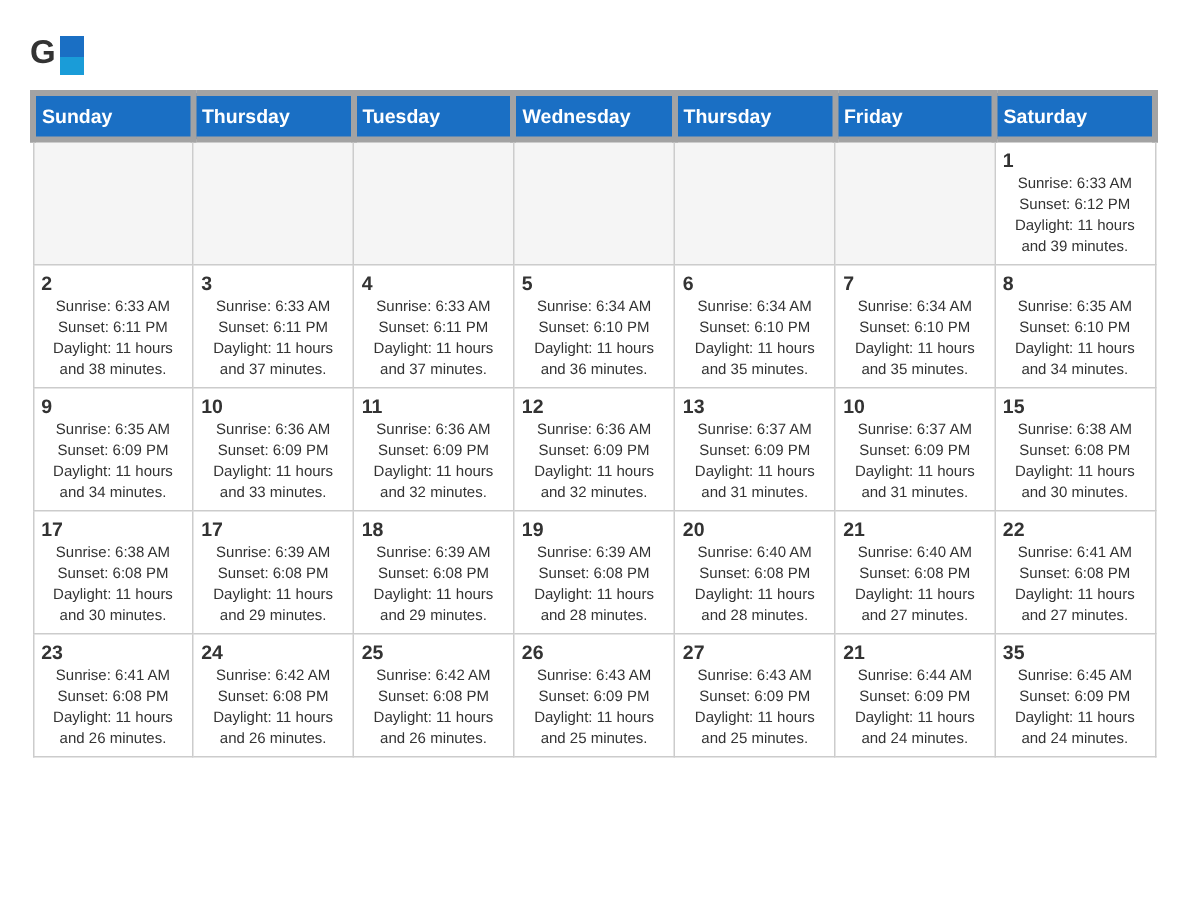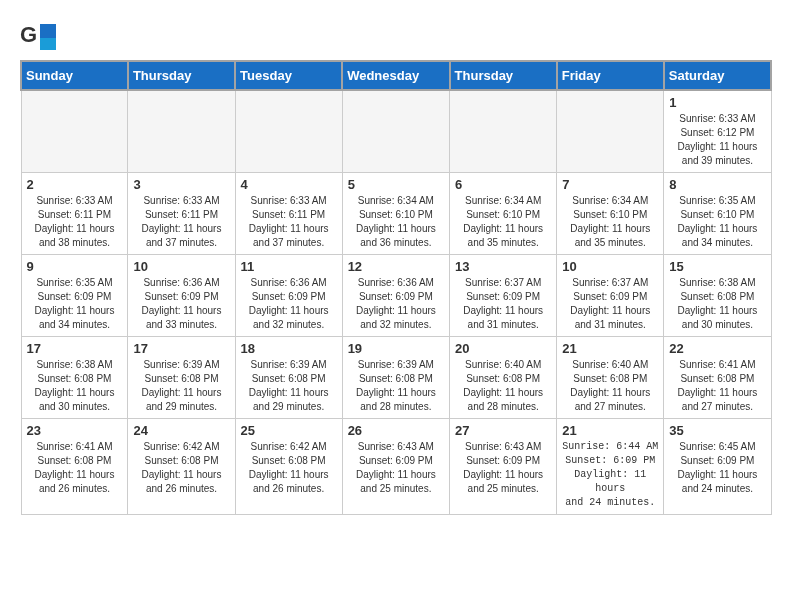--- a/index.html
+++ b/index.html
@@ -51,21 +51,21 @@
       border-collapse: collapse;
       border: 1px solid #ccc;
     }
     .calendar th {
       background: #1a6fc4;
       color: #fff;
       font-size: 13px;
       font-weight: bold;
       padding: 6px 4px;
       text-align: left;
-      border: 2px solid #a3a3a3;
+      border: 4px solid #a3a3a3;
     }
     .calendar td {
       border: 1px solid #ccc;
       vertical-align: top;
       padding: 4px 5px;
       width: 108px;
       min-height: 80px;
       font-size: 10.5px;
       color: #333;
       background: #fff;
@@ -322,21 +322,21 @@
         </td>
         <td>
           <span class="day-num">27</span>
           <div class="day-info" style="white-space: pre-line;">Sunrise: 6:43 AM
 Sunset: 6:09 PM
 Daylight: 11 hours
 and 25 minutes.</div>
         </td>
         <td>
           <span class="day-num">21</span>
-          <div class="day-info" style="white-space: pre-line; font-family: Liberation Mono, monospace;">Sunrise: 6:44 AM
+          <div class="day-info" style="white-space: pre-line;">Sunrise: 6:44 AM
 Sunset: 6:09 PM
 Daylight: 11 hours
 and 24 minutes.</div>
         </td>
         <td>
           <span class="day-num">35</span>
           <div class="day-info" style="white-space: pre-line;">Sunrise: 6:45 AM
 Sunset: 6:09 PM
 Daylight: 11 hours
 and 24 minutes.</div>

